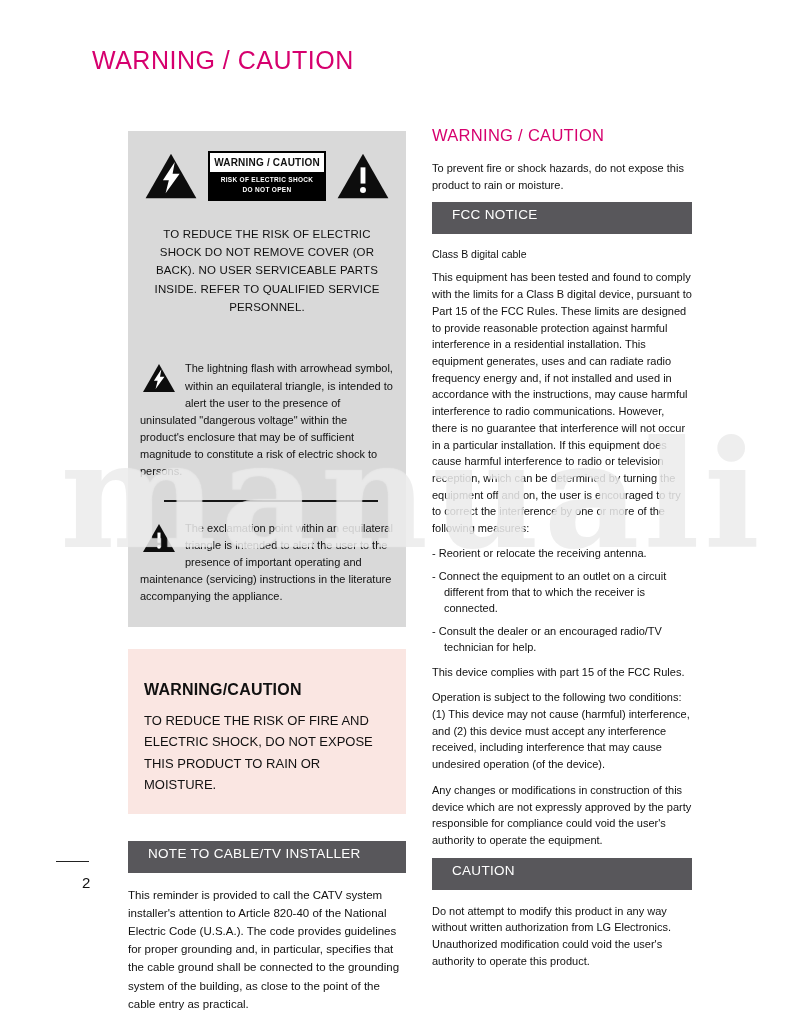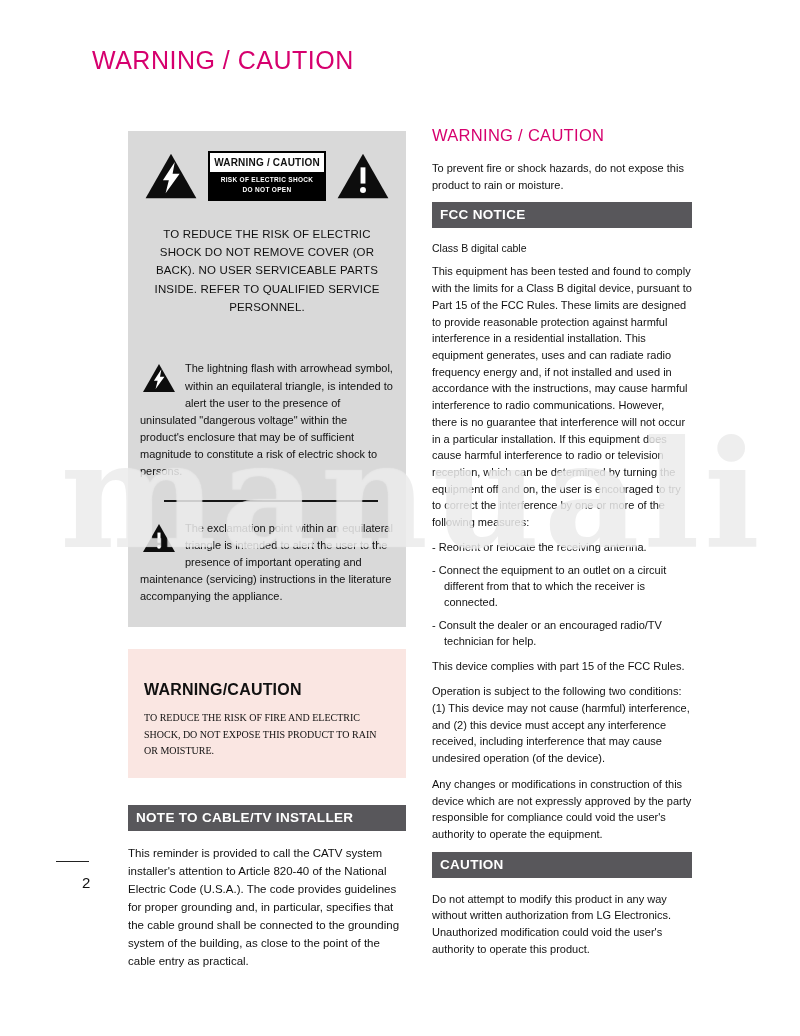--- a/index.html
+++ b/index.html
@@ -43,26 +43,26 @@
   }
   .icon-para{margin-top:44px;}
   .icon-para.second{margin-top:12px;}
   .icon-para::after{content:"";display:block;clear:both;}
   .icon-para p{font-size:11px;line-height:1.55;}
   .divider{border:0;border-top:2px solid #161616;margin:20px 16px 18px 24px;}
 
   
   .pink-box{background:var(--pink-box-bg);margin-top:22px;padding:32px 16px 18px;}
   .pink-title{font-size:16px;font-weight:600;margin-bottom:11px;letter-spacing:0.2px;}
-  .pink-box p{font-size:10px;line-height:1.65;font-family:Liberation Serif, serif;}
+  .pink-box p{font-size:13px;line-height:1.65;}
 
   
   .bar{
-    margin-top:27px;height:26px;line-height:26px;background:var(--header-bar-bg);
-    color:#fff;font-size:13.5px;padding-left:8px;letter-spacing:0.3px;font-weight:700;
+    margin-top:27px;height:32px;line-height:26px;background:var(--header-bar-bg);
+    color:#fff;font-size:13.5px;padding-left:20px;letter-spacing:0.3px;font-weight:400;
   }
   .col-right .bar{margin-top:6px;margin-bottom:13px;}
   .cable-text{margin-top:13px;font-size:11.5px;line-height:1.58;}
 
   
   .sub-title{font-size:16.5px;font-weight:400;color:var(--accent);margin-bottom:15px;letter-spacing:0.3px;}
   .col-right p{font-size:11px;line-height:1.52;margin-bottom:9px;}
   .col-right p.classb{font-size:10.5px;margin-bottom:6px;}
   .bullets{list-style:none;margin:2px 0 8px;}
   .bullets li{

